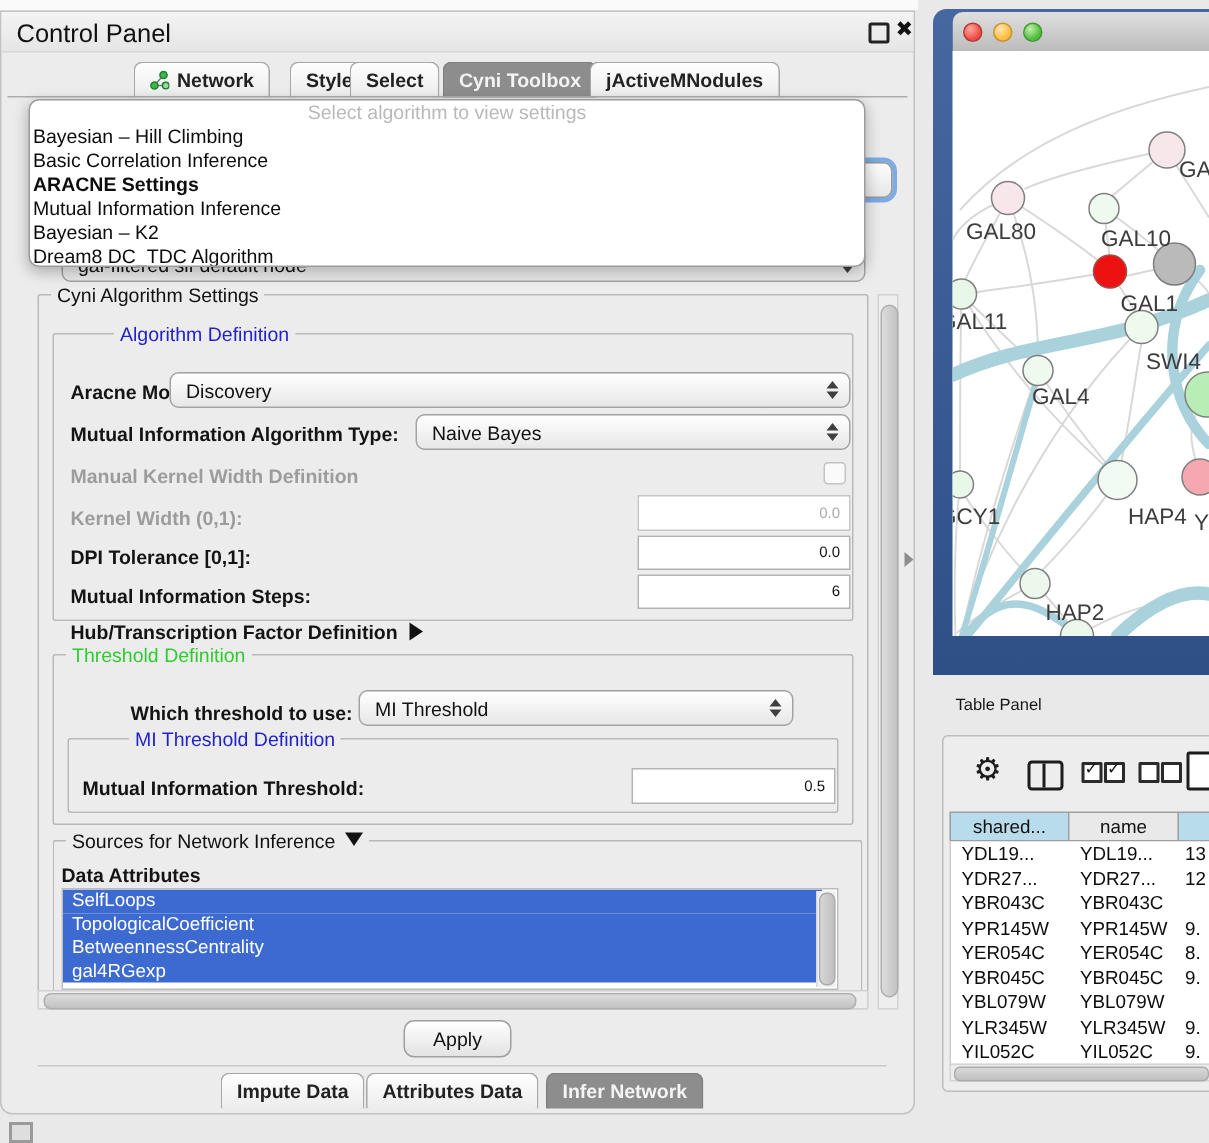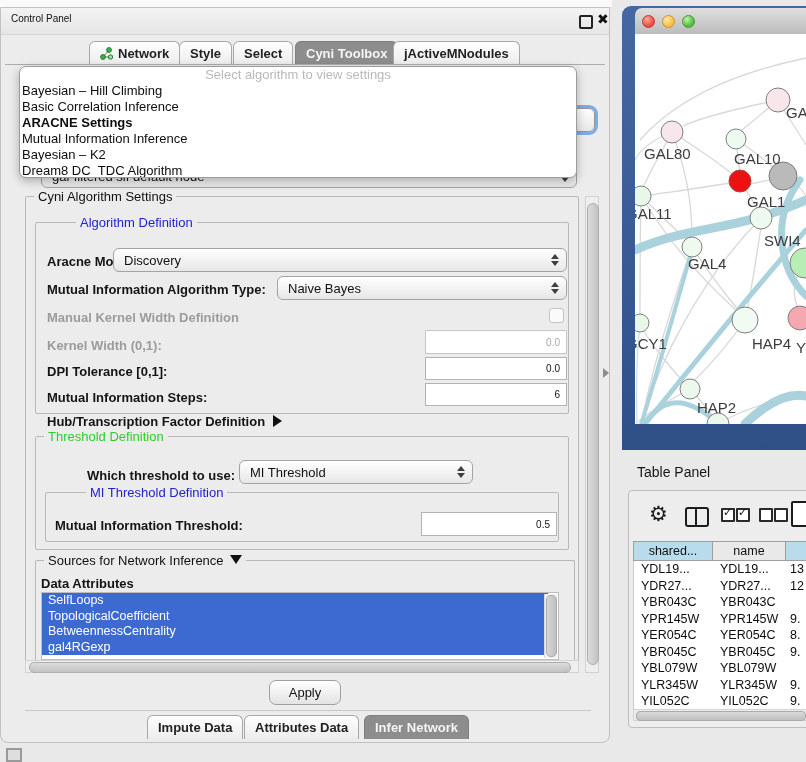--- a/index.html
+++ b/index.html
@@ -7,21 +7,21 @@
        font-family:"Liberation Sans","DejaVu Sans",sans-serif;font-size:13px;color:#1a1a1a;position:relative;}
   .abs{position:absolute;}
   .stage{position:absolute;left:0;top:0;width:806px;height:762px;}
 
   
   .top-strip{left:0;top:0;width:612px;height:7px;background:#fafafa;border-bottom:1px solid #e0e0e0;}
   .control-panel{left:0;top:7px;width:610px;height:736px;background:#ececec;
                  border:1px solid #c2c2c2;border-radius:0 0 8px 8px;box-sizing:border-box;}
   .cp-titlebar{left:0;top:0;width:608px;height:26px;background:linear-gradient(#f3f3f3,#e6e6e6);
                border-bottom:1px solid #d6d6d6;border-radius:0;}
-  .cp-title{left:10px;top:5px;font-size:10px;color:#111;}
+  .cp-title{left:10px;top:5px;font-size:17px;color:#111;}
   .float-ico{left:578px;top:7px;width:10px;height:10px;border:2px solid #222;border-radius:2px;background:transparent;}
   .close-ico{left:596px;top:3px;font-size:14px;font-weight:bold;color:#111;}
 
   
   .tabbar{left:0;top:26px;width:608px;height:31px;}
   .tabbar-line{left:4px;top:56px;width:600px;height:1px;background:#adadad;}
   .tab{position:absolute;top:7px;height:24px;box-sizing:border-box;border:1px solid #a8a8a8;border-bottom:none;
        border-radius:6px 6px 0 0;background:linear-gradient(#fefefe,#ececec);display:flex;align-items:center;
        justify-content:center;font-weight:bold;font-size:13px;color:#222;padding:0 10px;}
   .tab.sel{background:#8d8d8d;color:#f4f4f4;border-color:#7f7f7f;}
@@ -101,21 +101,21 @@
               border-top-left-radius:9px;}
   .net-titlebar{left:13px;top:2px;width:171px;height:26px;background:linear-gradient(#dfdfdf,#bcbcbc);
                 border-top-left-radius:7px;border-bottom:1px solid #989898;}
   .tl{position:absolute;top:7px;width:13px;height:13px;border-radius:50%;box-sizing:border-box;}
   .tl.red{left:7px;background:radial-gradient(circle at 35% 30%,#ffa79e,#ee4c43 65%);border:1px solid #b33b33;}
   .tl.yel{left:27px;background:radial-gradient(circle at 35% 30%,#ffe7ae,#fdbc40 65%);border:1px solid #c6952f;}
   .tl.grn{left:47px;background:radial-gradient(circle at 35% 30%,#c0f0ab,#52bd3c 65%);border:1px solid #429a33;}
   .net-canvas{left:13px;top:28px;width:171px;height:390px;background:#fff;overflow:hidden;}
 
   
-  .tp-title{left:637px;top:464px;font-size:14px;color:#161616;}
+  .tp-title{left:637px;top:464px;font-size:11px;color:#161616;}
   .table-panel{left:628px;top:490px;width:190px;height:238px;background:#ededed;border:1px solid #bdbdbd;
                border-radius:4px;box-sizing:border-box;}
   .gear{position:absolute;left:20px;top:12px;font-size:21px;line-height:21px;color:#1c1c1c;font-weight:bold;}
   .split-ico{position:absolute;left:56px;top:16px;width:20px;height:16px;border:2px solid #1c1c1c;border-radius:3px;}
   .split-ico i{position:absolute;left:8px;top:0;width:2px;height:16px;background:#1c1c1c;}
   .cbx{position:absolute;width:10px;height:10px;border:2px solid #2a2a2a;border-radius:1px;background:#fff;}
   .cbx .mark{position:absolute;left:0px;top:-4px;font-size:11px;font-weight:bold;color:#111;}
   .doc-ico{position:absolute;left:162px;top:10px;width:15px;height:22px;border:2px solid #1c1c1c;border-radius:2px;background:#fff;}
 
   .tbl{position:absolute;left:4px;top:50px;width:220px;}
@@ -157,21 +157,21 @@
         <div class="tab" style="left: 88px;">
           <svg class="net-ico" viewBox="0 0 13 13">
             <line x1="3" y1="10" x2="9" y2="3" stroke="#7a7a7a"></line>
             <line x1="3" y1="10" x2="10" y2="10" stroke="#7a7a7a"></line>
             <circle cx="3" cy="10" r="2.4" fill="#39b54a" stroke="#1f7d2f"></circle>
             <circle cx="9" cy="3" r="2.4" fill="#39b54a" stroke="#1f7d2f"></circle>
             <circle cx="10.5" cy="10" r="2.2" fill="#8ee09a" stroke="#1f7d2f"></circle>
           </svg>
           <span>Network</span>
         </div>
-        <div class="tab" style="left: 178px;">
+        <div class="tab" style="left: 192px;">
           <span>Style</span>
         </div>
         <div class="tab" style="left: 232px;">
           <span>Select</span>
         </div>
         <div class="tab sel" style="left: 294px;">
           <span>Cyni Toolbox</span>
         </div>
         <div class="tab" style="left: 392px;">
           <span>jActiveMNodules</span>
@@ -244,21 +244,21 @@
     </div>
 
     <div class="lbl" style="left:46px;top:406px;">
       <span>Hub/Transcription Factor Definition</span><span class="tri-right"></span>
     </div>
 
     <div class="grp" style="left:34px;top:428px;width:534px;height:114px;">
       <span class="legend green">Threshold Definition</span>
     </div>
     <div class="lbl" style="left:86px;top:460px;">Which threshold to use:</div>
-    <div class="combo" style="left:238px;top:452px;width:234px;height:24px;">
+    <div class="combo" style="left:238px;top:452px;width:290px;height:24px;">
       <span>MI Threshold</span>
       <span class="arrows">
           <i class="up"></i>
           <i class="dn"></i>
         </span>
     </div>
     <div class="grp" style="left:44px;top:484px;width:514px;height:50px;">
       <span class="legend blue">MI Threshold Definition</span>
     </div>
     <div class="lbl" style="left:54px;top:510px;">Mutual Information Threshold:</div>

